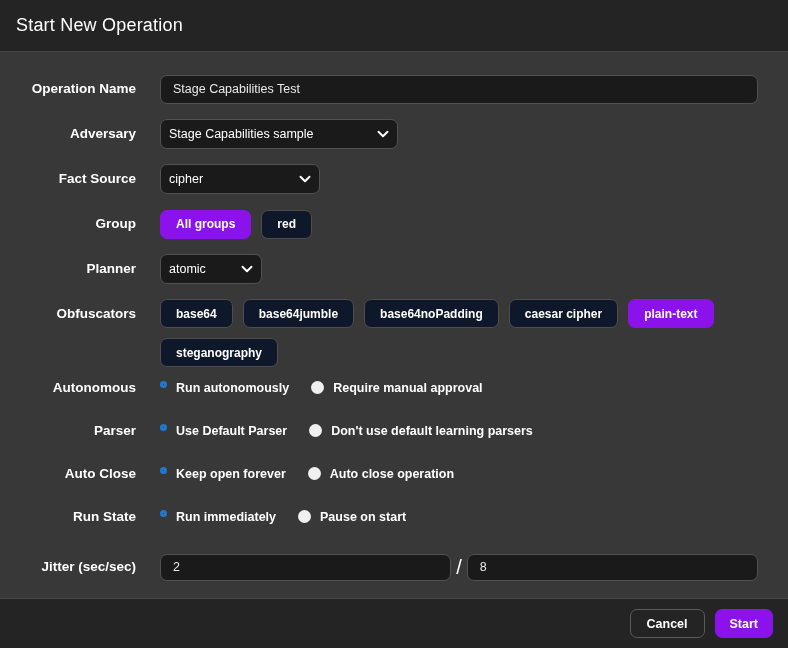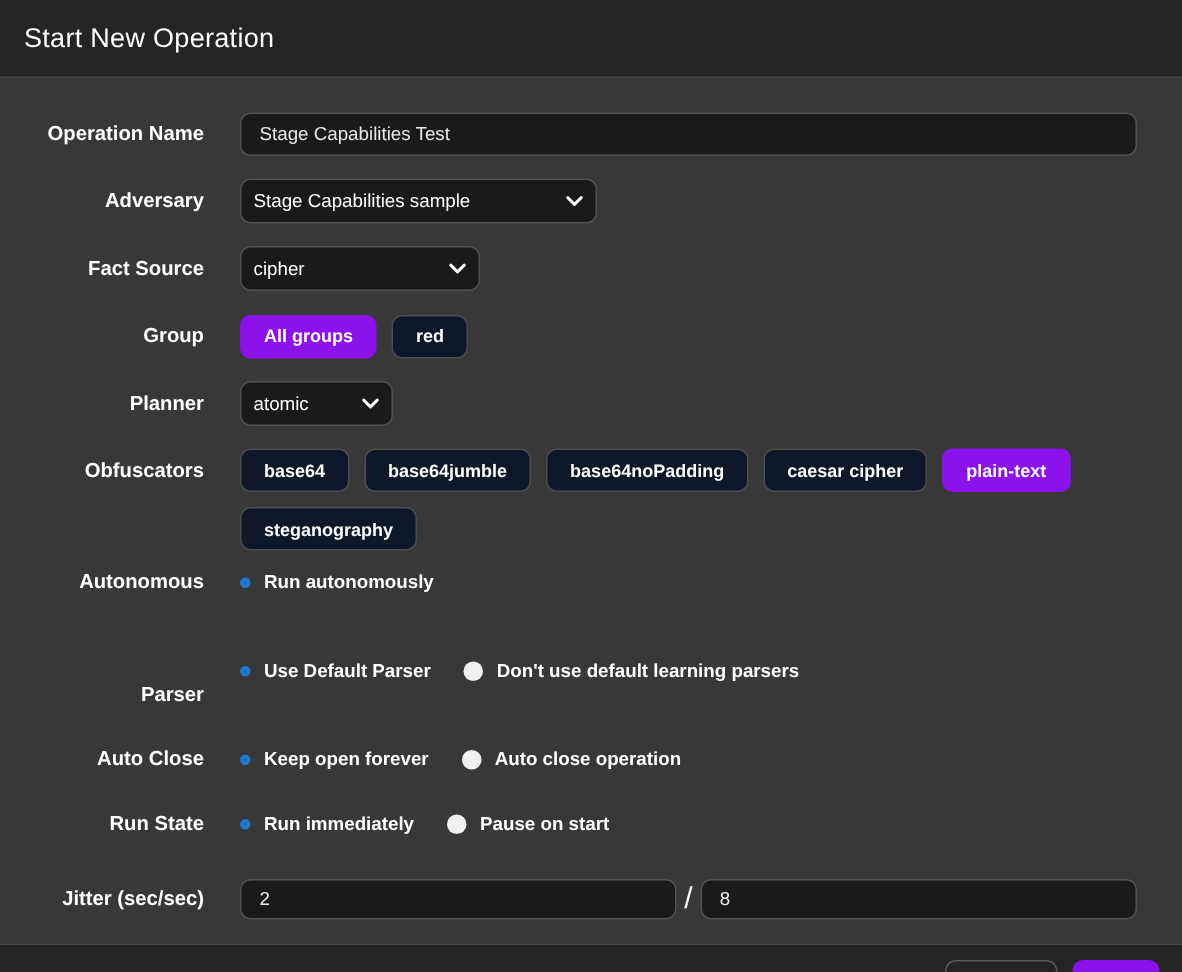--- a/index.html
+++ b/index.html
@@ -44,21 +44,21 @@
   .tag-group { display: flex; flex-wrap: wrap; gap: 10px 10px; }
   .tag-btn {
     height: 29px; display: inline-flex; align-items: center;
     background: #0f172a; border: 1px solid #4d4d4d; border-radius: 7px;
     padding: 0 15px; color: #ffffff; font-weight: bold; font-size: 12px;
     cursor: pointer; white-space: nowrap;
   }
   .tag-btn.selected { background: #8b12eb; border-color: #8b12eb; }
 
   .row-radios { margin-bottom: 27px; }
-  .radio-option { display: inline-flex; align-items: center; margin-right: 22px; cursor: pointer; }
+  .radio-option { display: inline-flex; align-items: flex-start; margin-right: 22px; cursor: pointer; }
   .radio-dot { width: 13px; height: 13px; border-radius: 50%; flex: 0 0 auto; }
   .radio-dot.on { width: 7px; height: 7px; border: 3px solid #1e79d2; background: transparent; }
   .radio-dot.off { background: #f0f0f0; }
   .radio-label { margin-left: 9px; color: #ffffff; font-weight: bold; font-size: 12.5px; }
 
   .jitter-wrap { display: flex; align-items: center; gap: 5px; width: 100%; }
   .jitter-wrap .text-input { height: 27px; }
   .jitter-slash { color: #ffffff; font-size: 20px; font-weight: 400; line-height: 1; }
 
   .modal-footer {
@@ -151,25 +151,29 @@
       </div>
     </div>
 
     <div class="row row-radios">
       <div class="row-label" style="line-height:16px;">Autonomous</div>
       <div class="row-content">
         <span class="radio-option">
           <span class="radio-dot on"></span>
           <span class="radio-label">Run autonomously</span>
         </span>
-      </div>
-    </div>
-
-    <div class="row row-radios">
-      <div class="row-label" style="line-height:16px;margin-top:32px;">Parser</div>
+        <span class="radio-option">
+          <span class="radio-dot off"></span>
+          <span class="radio-label">Require manual approval</span>
+        </span>
+      </div>
+    </div>
+
+    <div class="row row-radios">
+      <div class="row-label" style="line-height:16px;">Parser</div>
       <div class="row-content">
         <span class="radio-option">
           <span class="radio-dot on"></span>
           <span class="radio-label">Use Default Parser</span>
         </span>
         <span class="radio-option">
           <span class="radio-dot off"></span>
           <span class="radio-label">Don't use default learning parsers</span>
         </span>
       </div>

